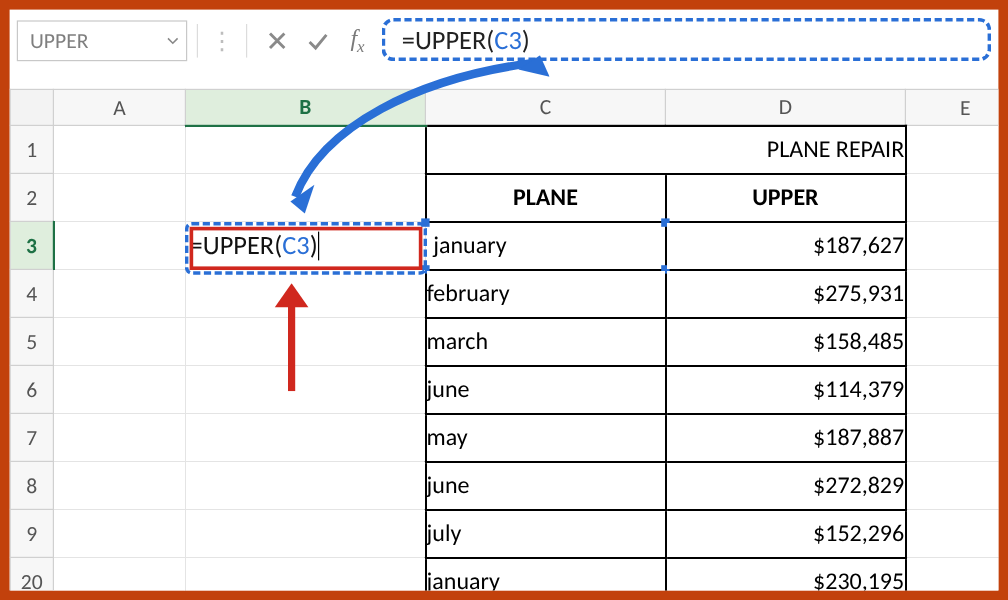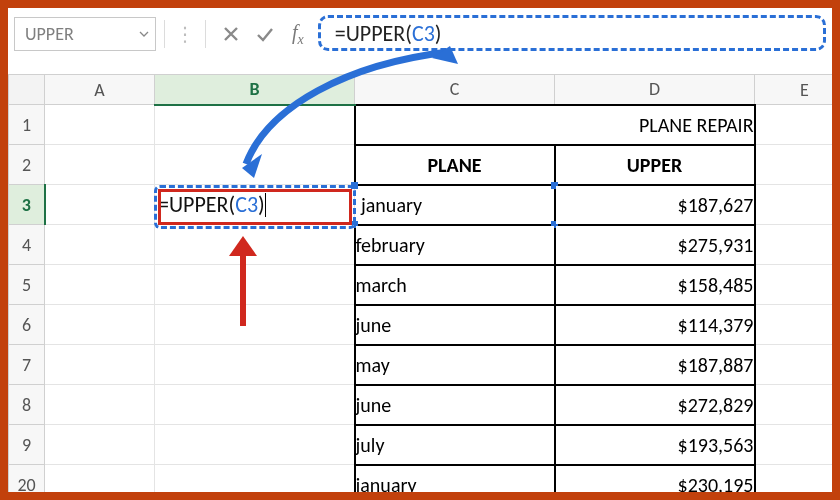--- a/index.html
+++ b/index.html
@@ -192,21 +192,21 @@
         <td class="cell"></td>
         <td class="cell datacell month">june</td>
         <td class="cell datacell cost">$272,829</td>
         <td class="cell"></td>
       </tr>
       <tr>
         <th class="rowh">9</th>
         <td class="cell"></td>
         <td class="cell"></td>
         <td class="cell datacell month">july</td>
-        <td class="cell datacell cost">$193,563</td>
+        <td class="cell datacell cost">$152,296</td>
         <td class="cell"></td>
       </tr>
       <tr>
         <th class="rowh">20</th>
         <td class="cell"></td>
         <td class="cell"></td>
         <td class="cell datacell month">january</td>
         <td class="cell datacell cost">$230,195</td>
         <td class="cell"></td>
       </tr>

